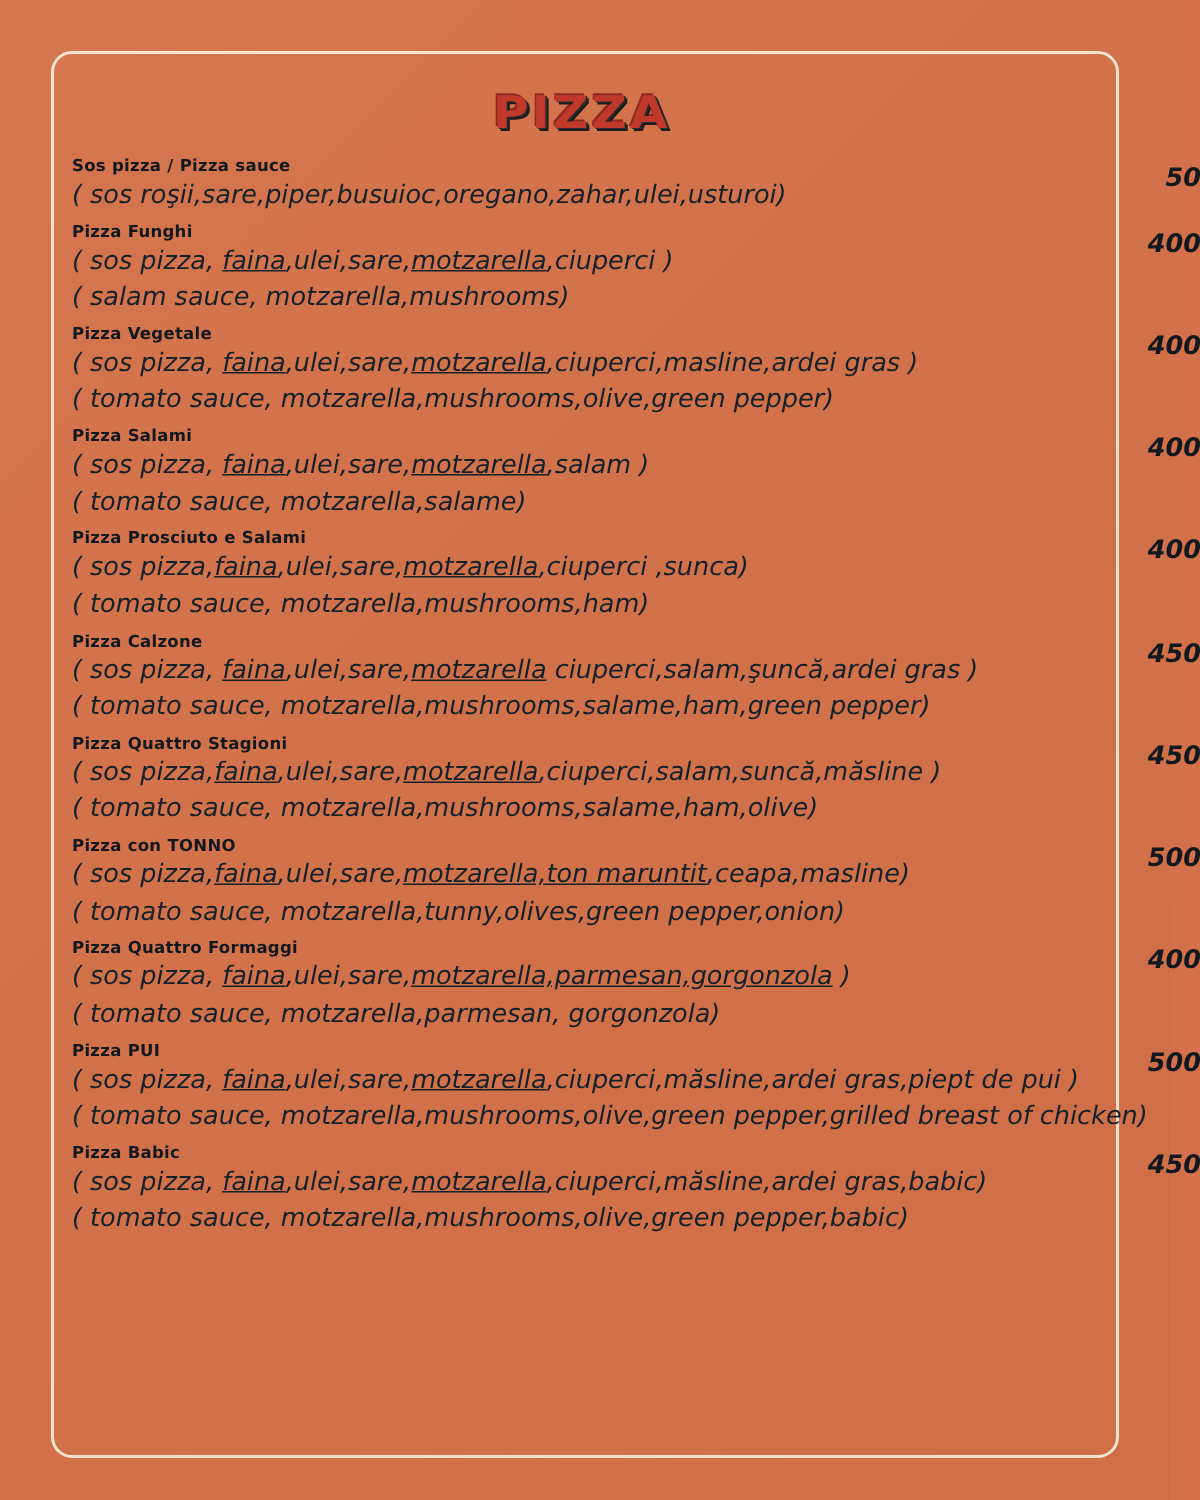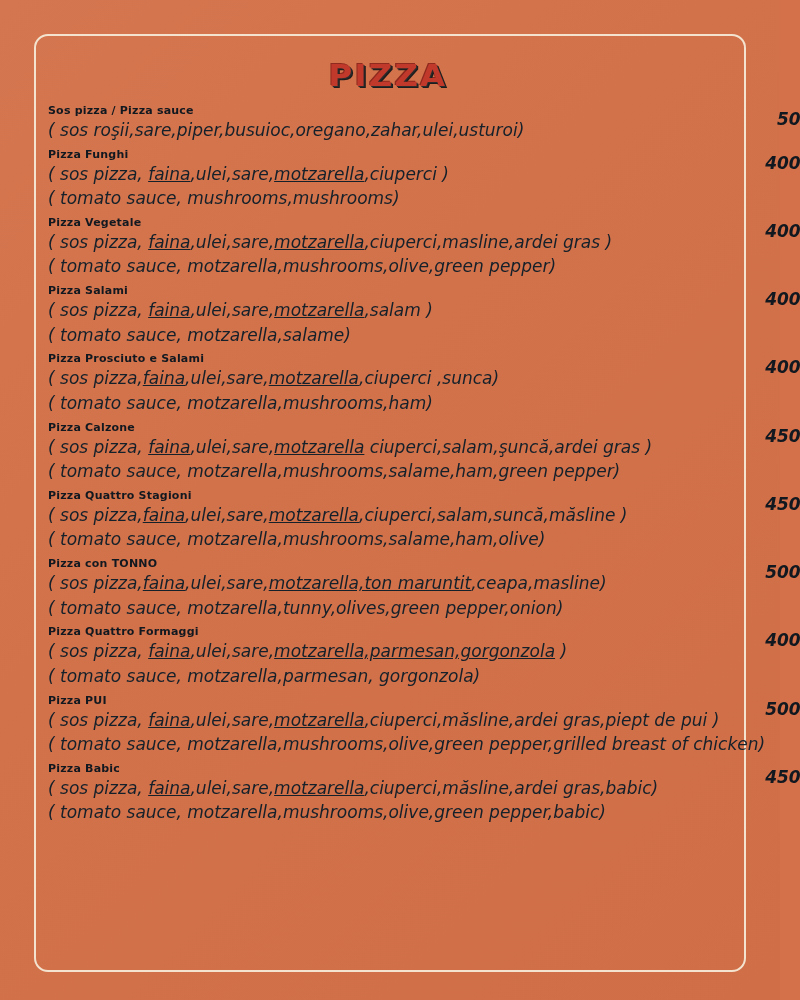--- a/index.html
+++ b/index.html
@@ -120,21 +120,21 @@
             </td>
             <td class="col-right">
               <div class="weight">50g</div>
             </td>
           </tr>
           <tr>
             <td class="col-left">
               <div class="item-block">
                 <div class="item-name">Pizza Funghi</div>
                 <div class="item-desc"><span>( sos pizza, </span><span class="u">faina</span><span>,ulei,sare,</span><span class="u">motzarella</span><span>,ciuperci )</span></div>
-                <div class="item-desc">( tomato sauce, mushrooms,mushrooms)</div>
+                <div class="item-desc">( salam sauce, motzarella,mushrooms)</div>
               </div>
             </td>
             <td class="col-right">
               <div class="weight">400g</div>
             </td>
           </tr>
           <tr>
             <td class="col-left">
               <div class="item-block">
                 <div class="item-name">Pizza Vegetale</div>

